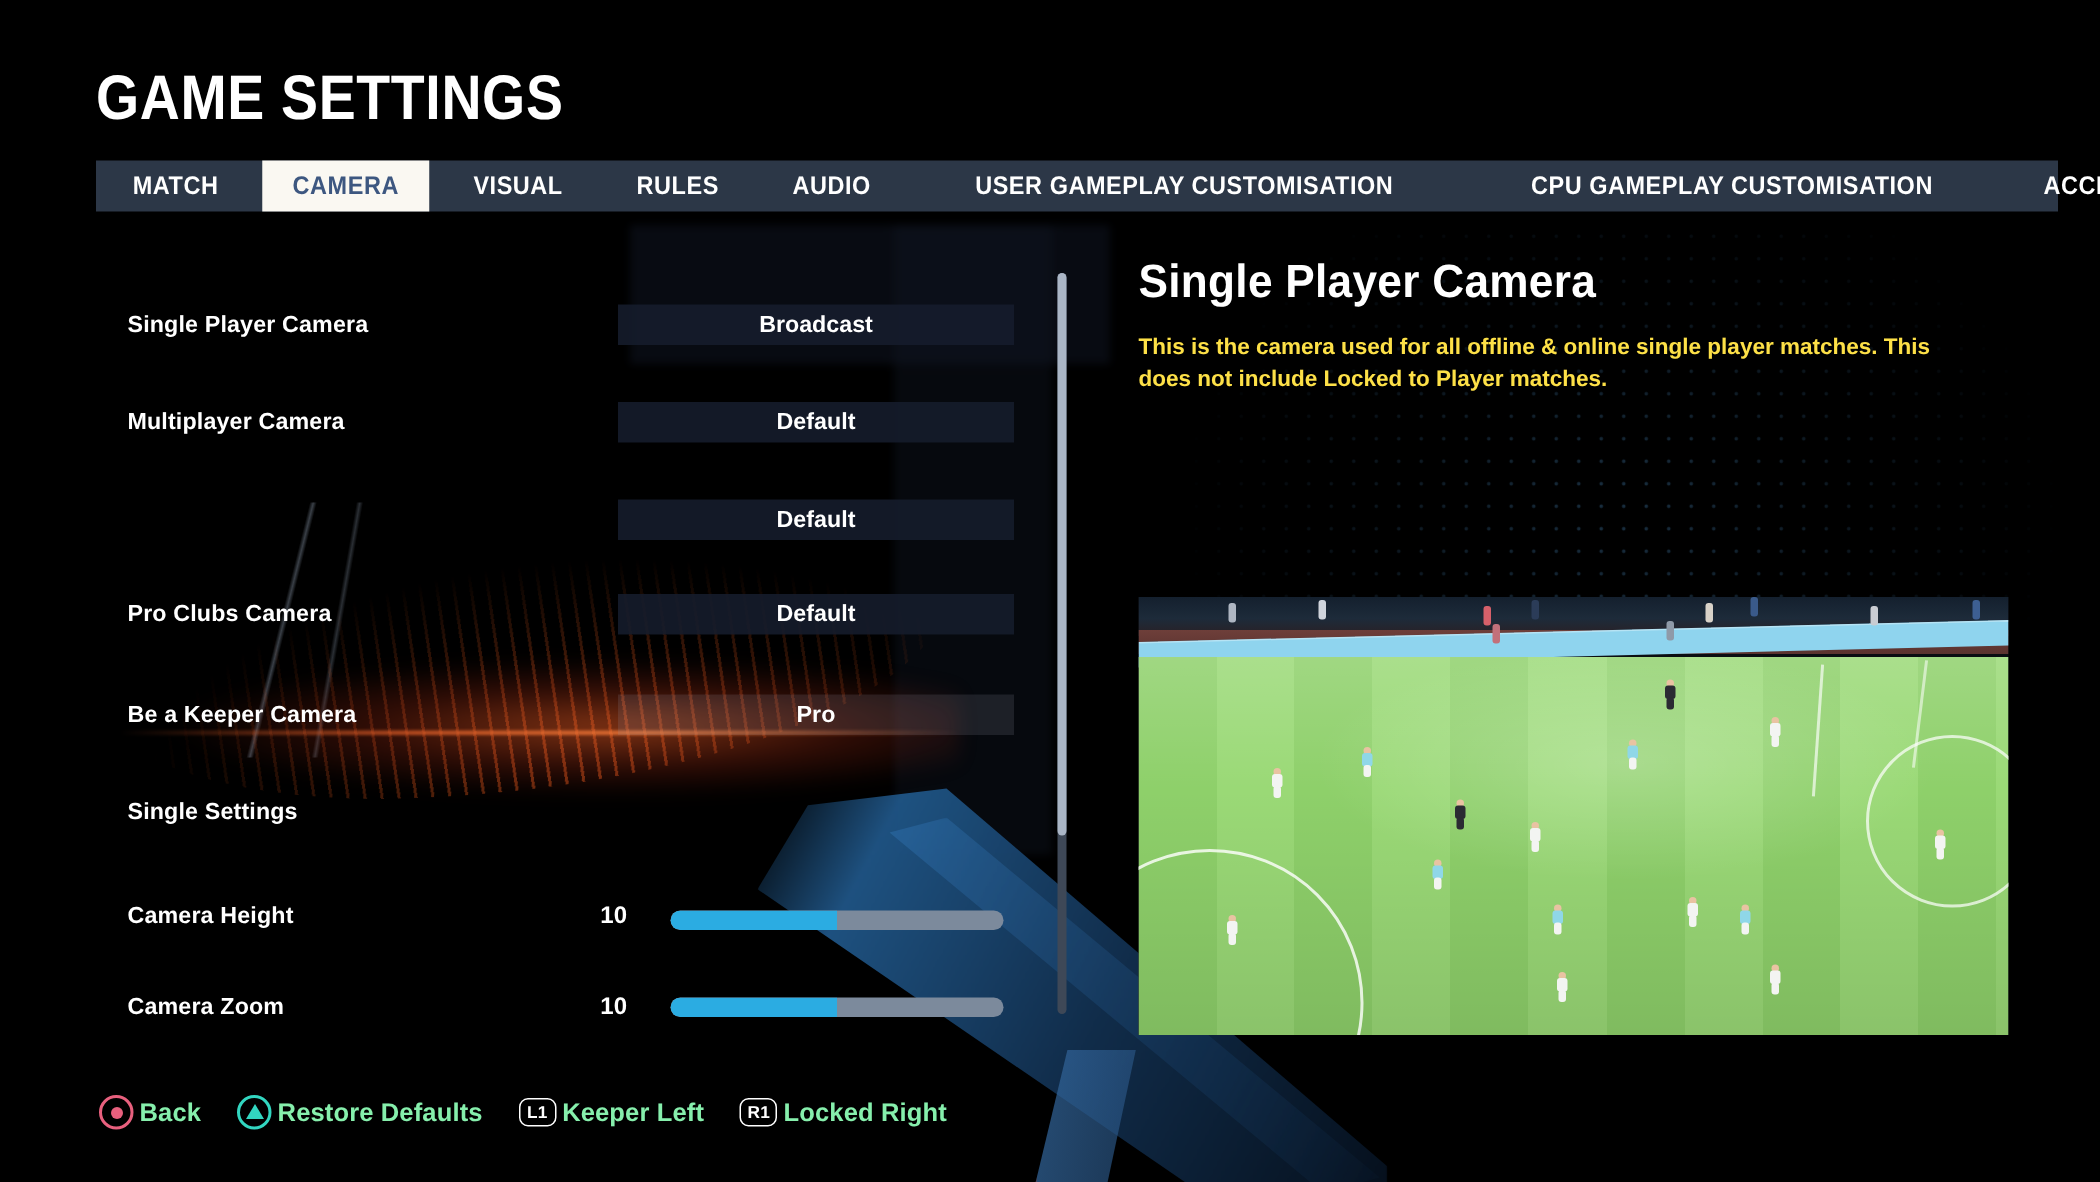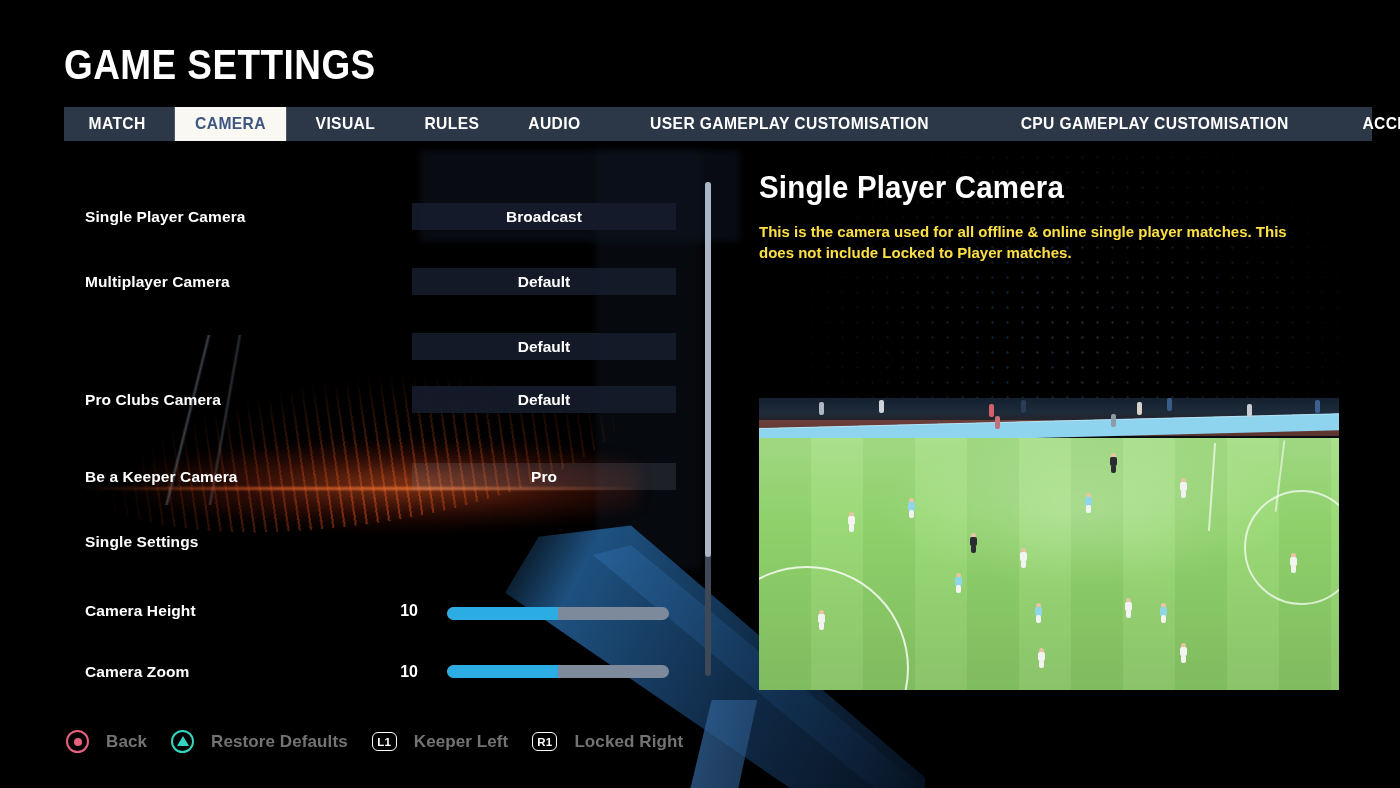--- a/index.html
+++ b/index.html
@@ -301,24 +301,24 @@
     left: 66px; top: 730px;
     display: flex; align-items: center;
     gap: 0;
   }
   .hint {
     display: flex; align-items: center;
     margin-right: 24px;
     cursor: pointer;
   }
   .hint-label {
-    color: #737373;
+    color: #86efac;
     font-size: 17px;
     font-weight: 700;
-    margin-left: 17px;
+    margin-left: 4px;
     letter-spacing: 0.1px;
     white-space: nowrap;
   }
   .btn-circle {
     width: 23px; height: 23px; border-radius: 50%;
     border: 2.5px solid #e8607e;
     display: flex; align-items: center; justify-content: center;
   }
   .btn-circle::after {
     content: ""; width: 8px; height: 8px; border-radius: 50%;
@@ -385,21 +385,21 @@
         <div class="row-label">Single Player Camera</div>
         <div class="value-box">Broadcast</div>
       </div>
       <div class="row" style="top: 108px;">
         <div class="row-label">Multiplayer Camera</div>
         <div class="value-box">Default</div>
       </div>
       <div class="row" style="top: 173px;">
         <div class="value-box">Default</div>
       </div>
-      <div class="row" style="top: 226px;">
+      <div class="row" style="top: 236px;">
         <div class="row-label">Pro Clubs Camera</div>
         <div class="value-box">Default</div>
       </div>
       <div class="row" style="top: 303px;">
         <div class="row-label">Be a Keeper Camera</div>
         <div class="value-box translucent">Pro</div>
       </div>
       <div class="row" style="top: 368px;">
         <div class="row-label">Single Settings</div>
       </div>

